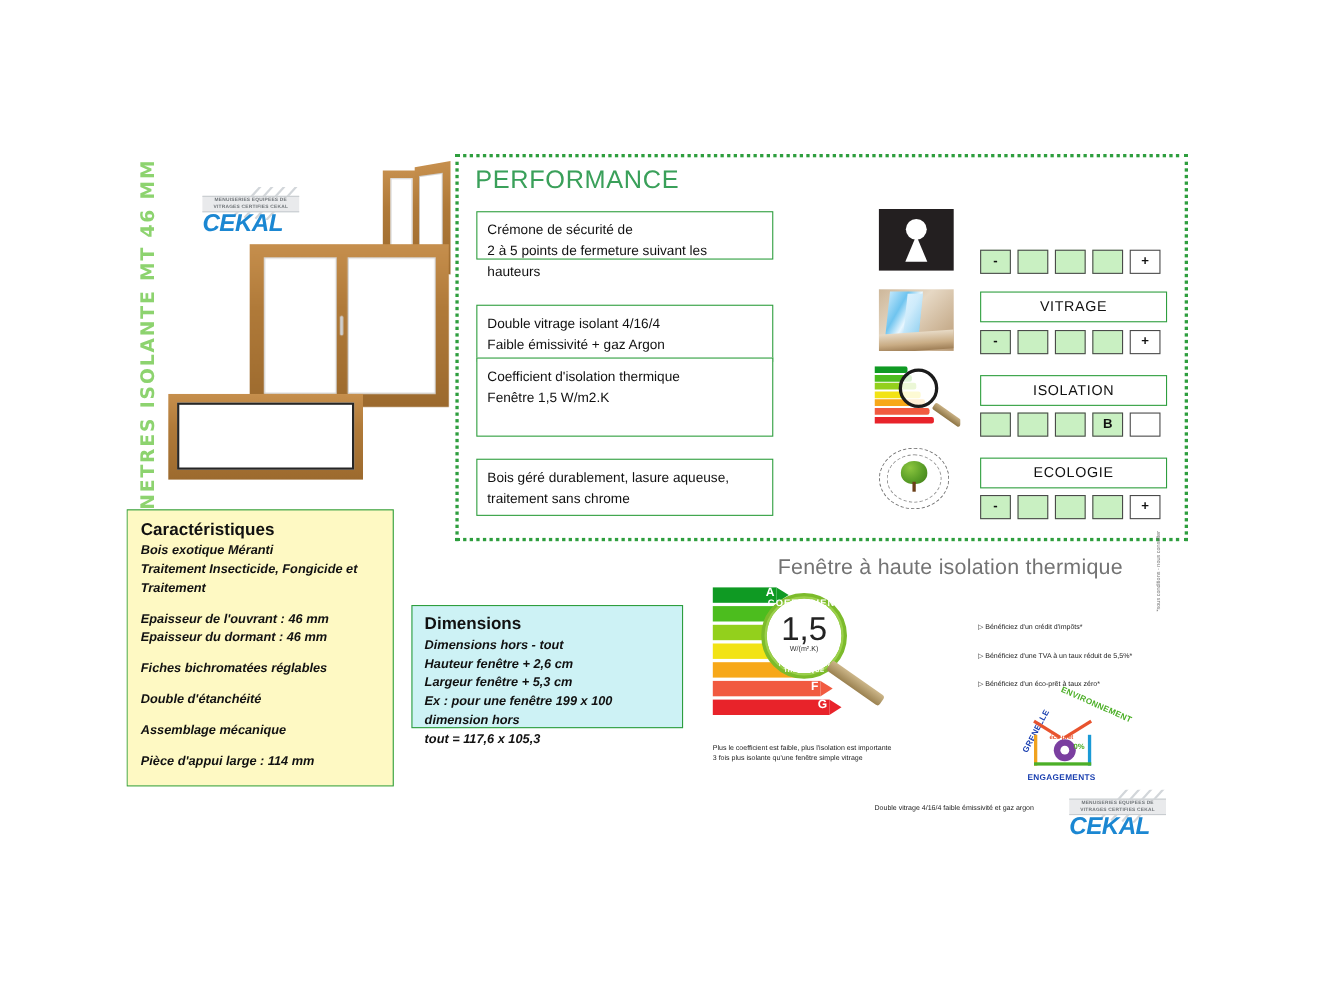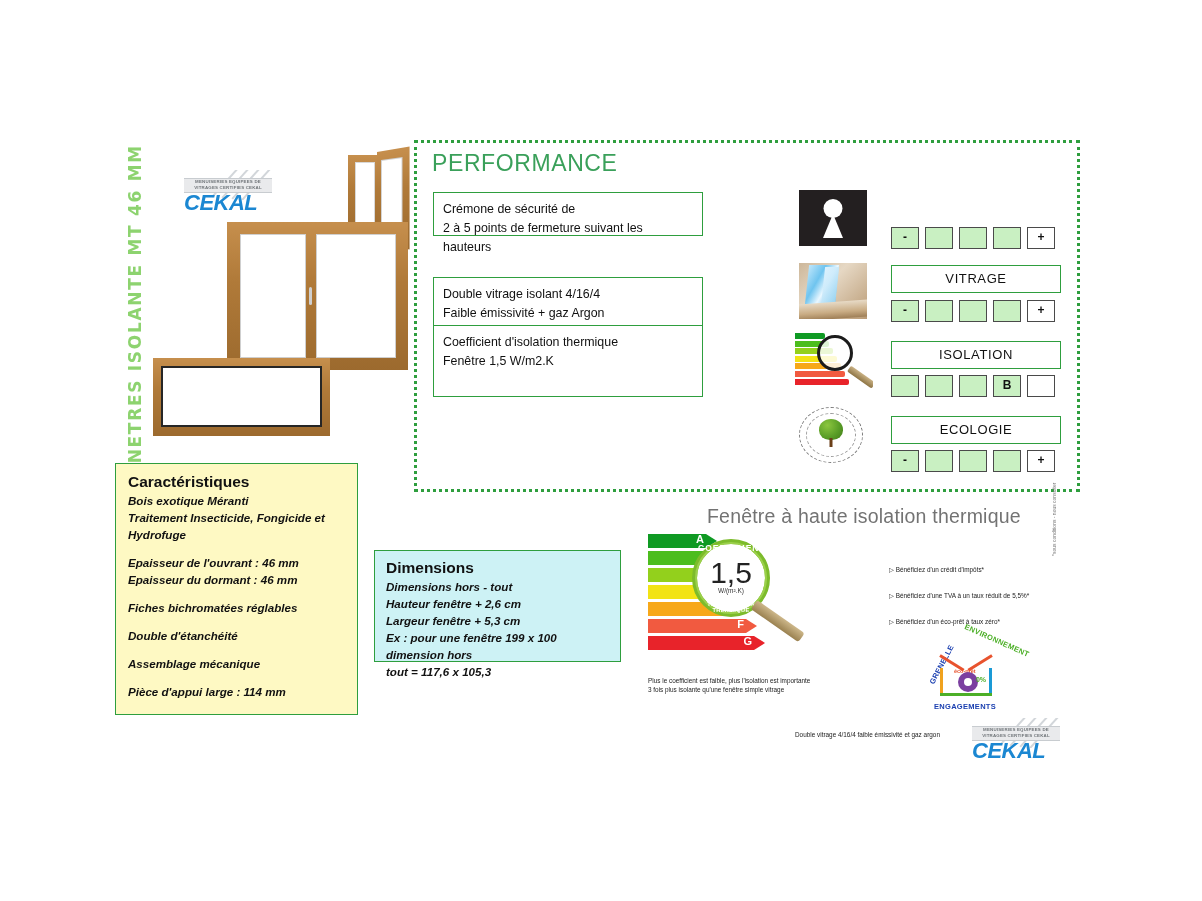--- a/index.html
+++ b/index.html
@@ -207,20 +207,24 @@
   <div class="perf-box" style="left:433px;top:259px;width:270px;height:52px;margin-top:18px;">
     <div>Double vitrage isolant 4/16/4</div>
     <div>Faible émissivité + gaz Argon</div>
   </div>
 
   <div class="perf-box" style="left:433px;top:325px;width:270px;height:72px;">
     <div>Coefficient d'isolation thermique</div>
     <div>Fenêtre 1,5 W/m2.K</div>
   </div>
 
+  <div class="perf-box" style="left:433px;top:417px;width:270px;height:52px;">
+    <div>Bois géré durablement, lasure aqueuse,</div>
+    <div>traitement sans chrome</div>
+  </div>
 
   <div class="icon-box" id="keyhole-icon" style="left:799px;top:190px;">
     <div class="kh"></div>
       <div class="kb"></div>
   </div>
   <div class="rate-squares" style="left:891px;top:227px;">
     <div class="sq minus">-</div>
     <div class="sq"></div>
     <div class="sq"></div>
     <div class="sq"></div>
@@ -278,21 +282,21 @@
     <div class="sq"></div>
     <div class="sq"></div>
     <div class="sq"></div>
     <div class="sq empty">+</div>
   </div>
 
   <div id="caracteristiques-box">
     <div class="bx-title">Caractéristiques</div>
     <div class="bx-line">Bois exotique Méranti</div>
     <div class="bx-line">Traitement Insecticide, Fongicide et</div>
-    <div class="bx-line">Hydrofuge</div>
+    <div class="bx-line">Traitement</div>
     <div class="bx-gap"></div>
     <div class="bx-line">Epaisseur de l'ouvrant : 46 mm</div>
     <div class="bx-line">Epaisseur du dormant : 46 mm</div>
     <div class="bx-gap"></div>
     <div class="bx-line">Fiches bichromatées réglables</div>
     <div class="bx-gap"></div>
     <div class="bx-line">Double d'étanchéité</div>
     <div class="bx-gap"></div>
     <div class="bx-line">Assemblage mécanique</div>
     <div class="bx-gap"></div>

